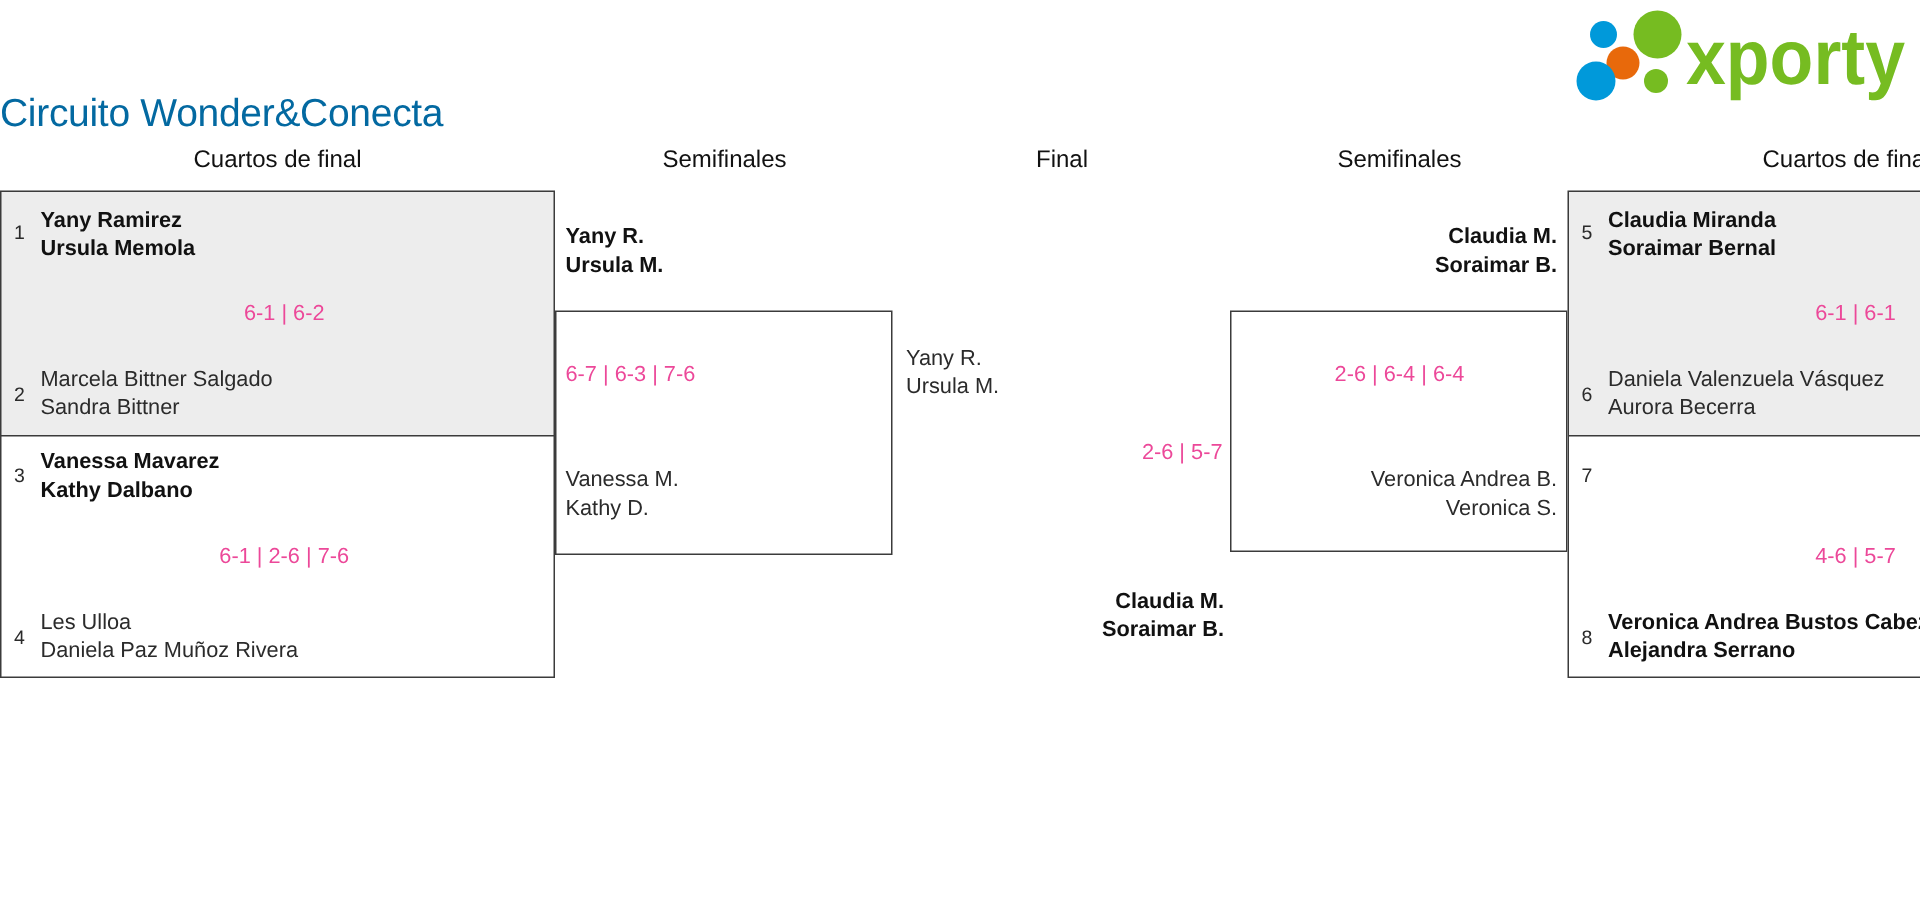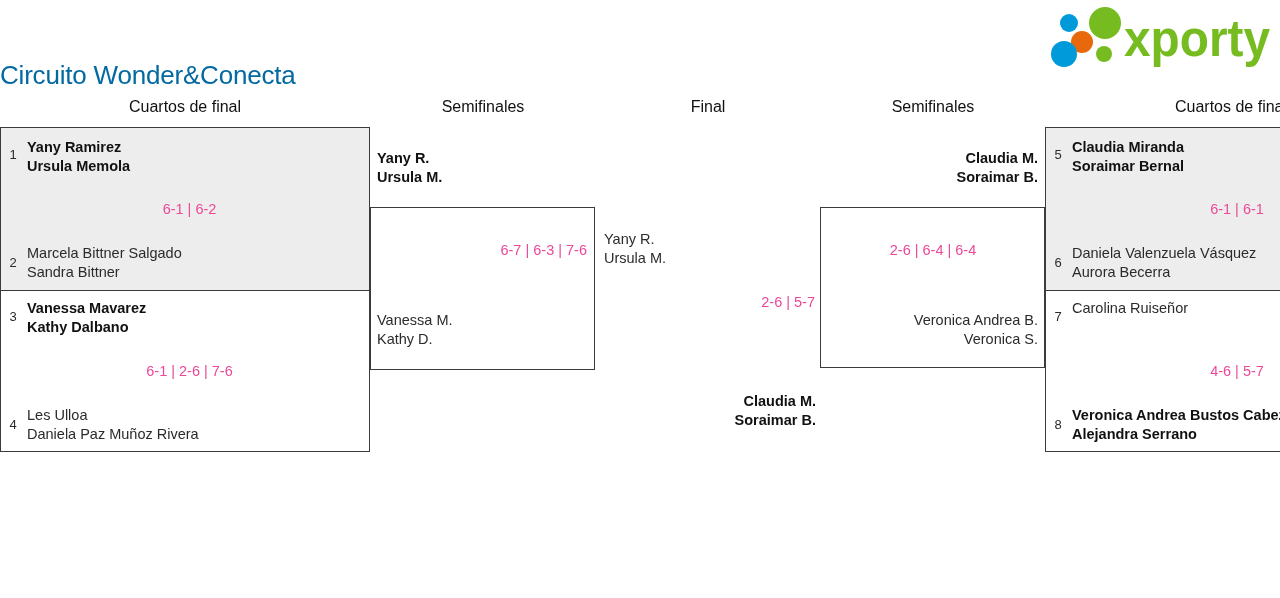--- a/index.html
+++ b/index.html
@@ -158,21 +158,21 @@
   <span class="pl">Les Ulloa</span>
   <span class="pl">Daniela Paz Muñoz Rivera</span>
 </div>
 
 <div class="mbox plain" style="left:370px; top:207px; width:225px; height:163px;"></div>
 
 <div class="pair win" style="left:377px; top:149px;">
   <span class="pl">Yany R.</span>
   <span class="pl">Ursula M.</span>
 </div>
-<div class="score" style="left:377px; top:241px; width:210px; text-align:right;">6-7 | 6-3 | 7-6</div>
+<div class="score" style="left:377px; top:241px; width:210px; text-align:left;">6-7 | 6-3 | 7-6</div>
 <div class="pair" style="left:377px; top:311px;">
   <span class="pl">Vanessa M.</span>
   <span class="pl">Kathy D.</span>
 </div>
 
 <div class="pair" style="left:604px; top:230px;">
   <span class="pl">Yany R.</span>
   <span class="pl">Ursula M.</span>
 </div>
 <div class="score" style="left:600px; top:293px; width:215px; text-align:right;">2-6 | 5-7</div>
@@ -204,20 +204,19 @@
 <div class="seed" style="left:1049px; top:255px;">6</div>
 <div class="pair" style="left:1072px; top:244px;">
   <span class="pl">Daniela Valenzuela Vásquez</span>
   <span class="pl">Aurora Becerra</span>
 </div>
 
 <div class="mbox plain" style="left:1045px; top:290px; width:370px; height:162px;"></div>
 
 <div class="seed" style="left:1049px; top:309px;">7</div>
 <div class="pair" style="left:1072px; top:299px;">
-  <span class="pl">Carolina Ruiseñor</span>
 </div>
 <div class="score" style="left:1072px; top:362px; width:330px; text-align:center;">4-6 | 5-7</div>
 <div class="seed" style="left:1049px; top:417px;">8</div>
 <div class="pair win" style="left:1072px; top:406px;">
   <span class="pl">Veronica Andrea Bustos Cabezas</span>
   <span class="pl">Alejandra Serrano</span>
 </div>
 
 </body></html>

